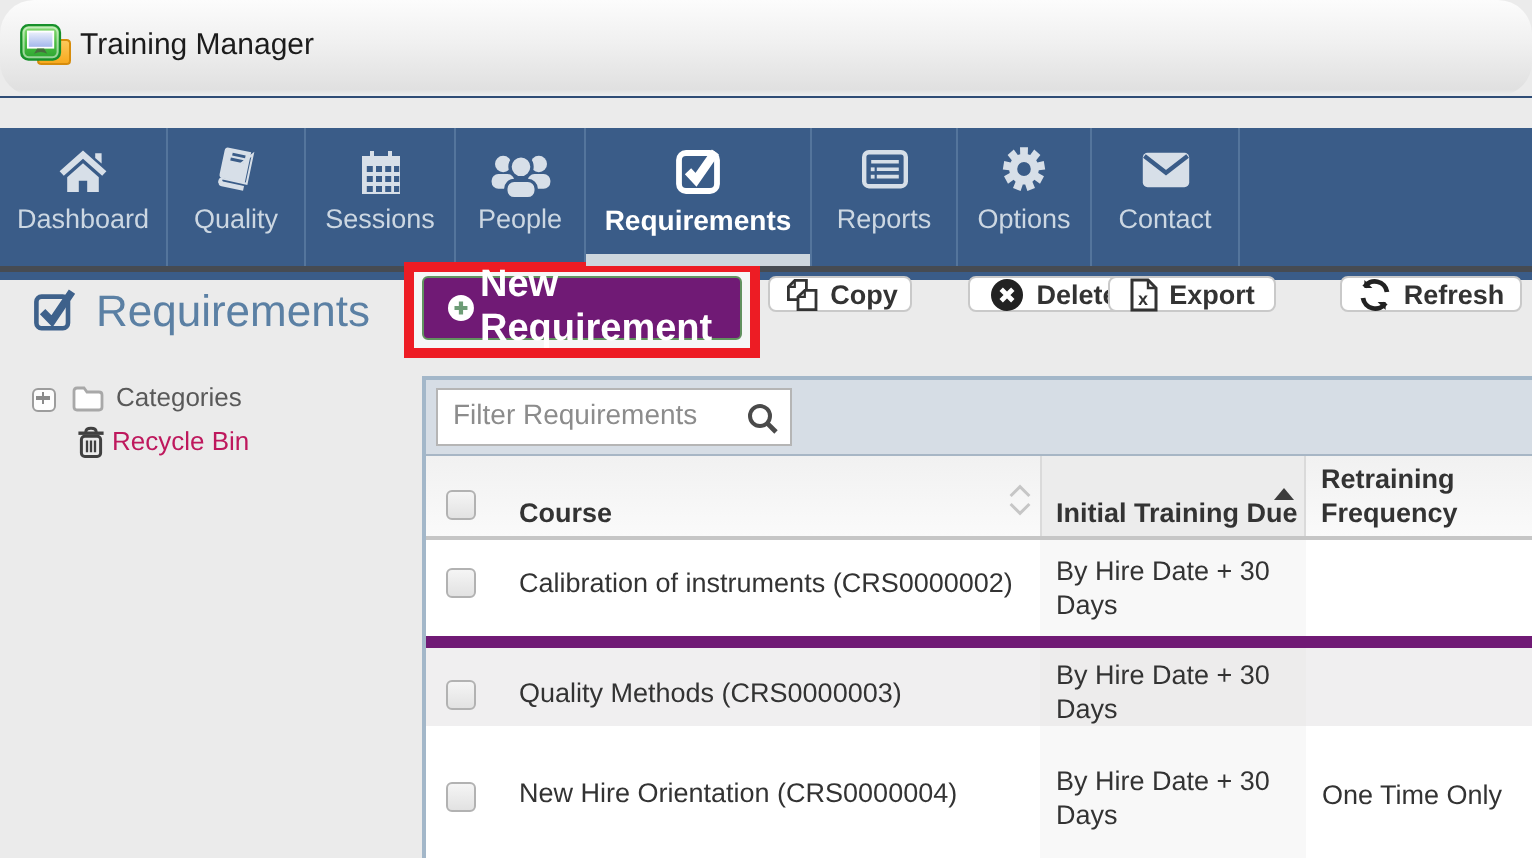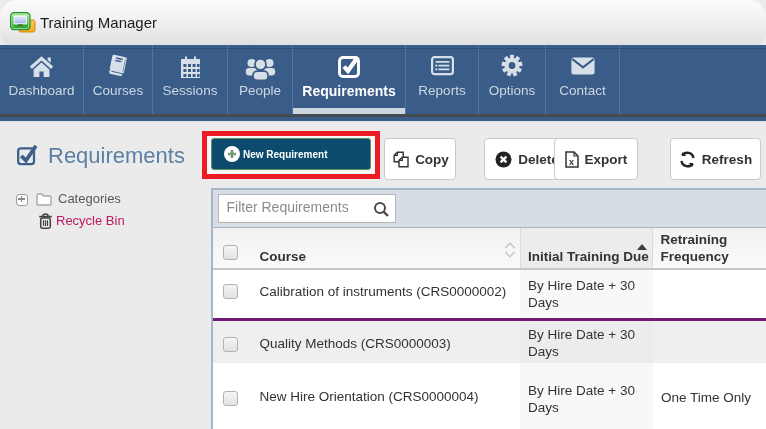--- a/index.html
+++ b/index.html
@@ -7,44 +7,44 @@
 body { font-family:"Liberation Sans", sans-serif; background:#ebebeb; }
 #page { position:relative; width:766px; height:429px; overflow:hidden; }
 
 
 #hdr { position:absolute; left:0; top:0; width:766px; height:48px;
   background:linear-gradient(#fcfcfc 0%, #f0f0f0 45%, #e3e3e3 85%, #e0e0e0 93%, #edeff0 100%);border-radius:17px; }
 #hdr .logo { position:absolute; left:10px; top:12px; }
 #hdr .title { position:absolute; left:40px; top:14px; font-size:15px; line-height:18px; color:#1c1c1c; }
 
 
-#nav { position:absolute; left:0; top:45px; width:766px; height:76px; background:#3a5c88; }
+#nav { position:absolute; left:0; top:64px; width:766px; height:76px; background:#3a5c88; }
 #navtop { position:absolute; left:0; top:48px; width:766px; height:1px; background:#2f4d76; z-index:4; }
 #navsh { position:absolute; left:0; top:119px; width:766px; height:4px; background:linear-gradient(#d7d7d7, #ebebeb); }
 #nav:after { content:""; position:absolute; left:0; top:69px; width:766px; height:2.5px; background:#464b52; }
 .nit { position:absolute; top:0; height:69px; border-right:1px solid #54759c; text-align:center; }
 .nit .ic { position:absolute; left:0; right:0; top:8px; height:25px; }
 .nit .lb { position:absolute; left:0; right:0; top:38px; font-size:13.5px; color:#ccd7e2; }
 .nit.act .lb { color:#fff; font-weight:bold; font-size:14px; }
 .nit.act .ul { position:absolute; left:0; bottom:0; width:100%; height:6px; background:#cdd6de; z-index:3; }
 
 
 #hicon { position:absolute; left:16.5px; top:142.5px; }
 #htxt { position:absolute; left:48px; top:143px; font-size:22px; line-height:26px; color:#5b80a4; }
 
 
 #redbox { position:absolute; left:202px; top:131px; width:178px; height:48px; border:5px solid #ed1c24; background:#f5f6f6; }
-#greenbtn { position:absolute; left:211px; top:138px; width:160px; height:32px; background:#0c4a6e;
-  border:1px solid #61925f; border-radius:3px; color:#fff; font-weight:bold; font-size:10px;
+#greenbtn { position:absolute; left:211px; top:138px; width:160px; height:32px; background:#701a75;
+  border:1px solid #61925f; border-radius:3px; color:#fff; font-weight:bold; font-size:19px;
   display:flex; align-items:center; }
 #greenbtn svg { margin-left:12px; }
 #greenbtn span { margin-left:3px; }
 
 
-.wbtn { position:absolute; top:138px; height:42px; background:#fff; border:1px solid #c9c9c9;
+.wbtn { position:absolute; top:138px; height:18px; background:#fff; border:1px solid #c9c9c9;
   border-radius:4px; color:#333; font-weight:bold; font-size:13.5px;
   display:flex; align-items:center; justify-content:center; gap:6px; }
 #b-copy { left:384px; width:72px; }
 #b-del  { left:484px; width:86px; }
 #b-exp  { left:554px; width:84px; }
 #b-ref  { left:670px; width:91px;text-align:center; }
 
 
 #plusbox { position:absolute; left:16px; top:193.5px; width:12px; height:12px; border:1.5px solid #9c9c9c;
   border-radius:3px; background:#fdfdfd; }
@@ -73,21 +73,21 @@
 #h-course { position:absolute; left:46.5px; top:21px; font-size:13.5px; font-weight:bold; color:#333; }
 #h-sort { position:absolute; left:291px; top:14px; }
 #h-init { position:absolute; left:315px; top:21px; font-size:13.5px; font-weight:bold; color:#333; }
 #h-caret { position:absolute; left:424px; top:16px; width:0; height:0;
   border-left:5.5px solid transparent; border-right:5.5px solid transparent; border-bottom:6px solid #3d3d3d; }
 #h-retrain { position:absolute; left:447.5px; top:2.5px; font-size:13.5px; font-weight:bold; color:#333; line-height:17.5px; }
 
 
 .row { position:absolute; left:0; width:100%; }
 #r1 { top:80px; height:48px; background:#fff; }
-#r2 { top:128px; height:46px; background:#f0eff0; border-top:3px solid #701a75; border-bottom:1px solid #dcdcdc; }
+#r2 { top:128px; height:46px; background:#f0eff0; border-top:6px solid #701a75; border-bottom:1px solid #dcdcdc; }
 #r3 { top:173px; height:70px; background:#fff; }
 .row .sc { position:absolute; left:307px; top:0; bottom:0; width:133px; }
 #r1 .sc, #r3 .sc { background:#f8f8f8; }
 #r2 .sc { background:#edecec; }
 .row .cb { position:absolute; left:10px; }
 .row .course { position:absolute; left:46.5px; font-size:13.5px; color:#333; }
 .row .init { position:absolute; left:315px; width:118px; font-size:13.5px; color:#333; line-height:17px; }
 .row .freq { position:absolute; left:448px; width:100px; font-size:13.5px; color:#333; line-height:17px; }
 .cb { width:15px; height:15px; border:1px solid #b2b2b2; border-radius:3px;
   background:linear-gradient(#f5f5f5, #e2e2e2); }
@@ -136,21 +136,21 @@
     </div>
     <div class="nit" style="left:84px;width:69px;">
       <div class="ic"><svg width="24" height="24" viewBox="0 0 24 24" style="margin-top:1px">
         <g transform="rotate(12 12 12)">
           <path d="M6.2 1.8 Q4.4 1.8 4.4 3.6 L4.4 15.6 Q4.4 17.4 6.2 17.4 L17.6 17.4 L17.6 1.8 Z" fill="#d7dfe8"></path>
           <path d="M8.6 4.6 h6.6 M8.2 7.2 h6.6" stroke="#3a5c88" stroke-width="1.5"></path>
           <path d="M18.6 2.6 L18.6 17.6 L6.4 17.6 Q5 17.6 5 19 Z" fill="none" stroke="#d7dfe8" stroke-width="1"></path>
           <path d="M6.2 18.3 Q4.7 18.3 4.8 19.9 Q4.9 21.4 6.6 21.4 L17.6 21.4 L17.6 19 L6.8 19 Z" fill="#d7dfe8"></path>
         </g>
       </svg></div>
-      <div class="lb">Courses</div>
+      <div class="lb">Quality</div>
     </div>
     <div class="nit" style="left:228px;width:65px;">
       <div class="ic"><svg width="31" height="24" viewBox="0 0 31 24" style="margin-top:4px">
         <g fill="#d7dfe8">
           <circle cx="6.6" cy="6" r="4.1"></circle>
           <rect x="0.8" y="11" width="11.4" height="7.4" rx="3.4"></rect>
           <circle cx="24.4" cy="6" r="4.1"></circle>
           <rect x="18.8" y="11" width="11.4" height="7.4" rx="3.4"></rect>
         </g>
         <g fill="#d7dfe8" stroke="#3a5c88" stroke-width="1.7">

